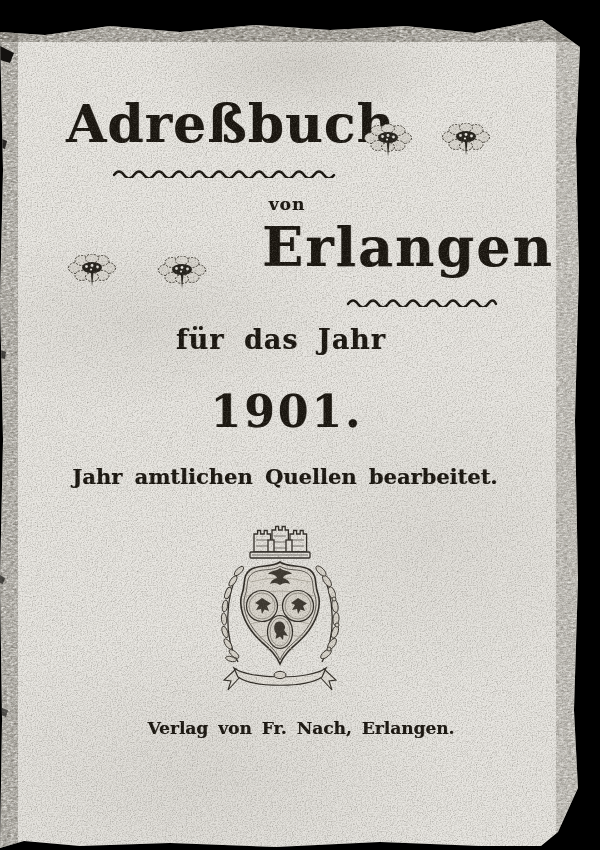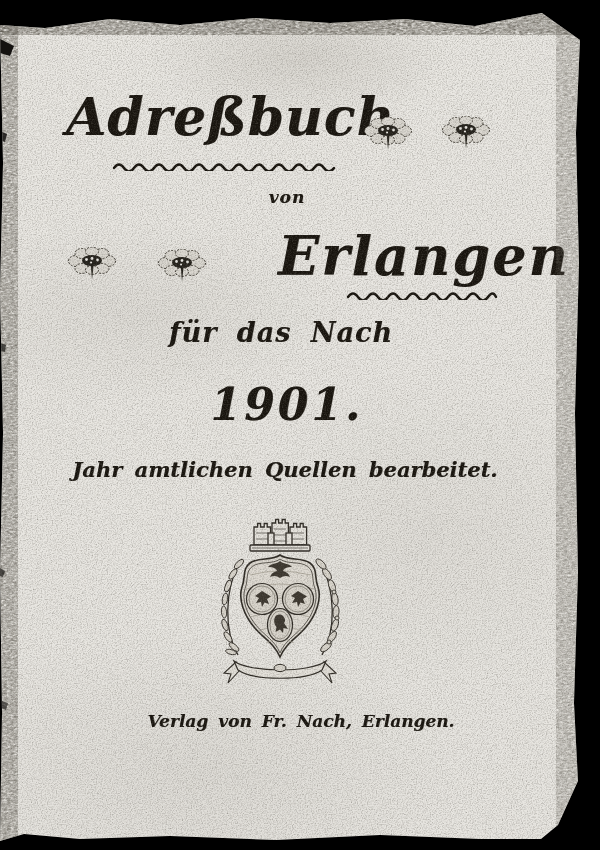--- a/index.html
+++ b/index.html
@@ -13,38 +13,37 @@
   }
   .scan-stage {
     position: relative;
     width: 600px;
     height: 850px;
     background: #000000;
   }
   
   .page {
     position: absolute;
-    left: 0; top: 13px;
+    left: 0; top: 20px;
     width: 580px; height: 829px;
     background:
       radial-gradient(220px 90px at 300px 45px, rgba(118,112,100,.16), transparent 70%),
       radial-gradient(300px 130px at 140px 300px, rgba(125,120,110,.10), transparent 70%),
       radial-gradient(280px 220px at 430px 520px, rgba(125,120,110,.08), transparent 72%),
       radial-gradient(360px 200px at 200px 760px, rgba(120,115,105,.09), transparent 72%),
       linear-gradient(#eae8e3, #e7e5e0);
     clip-path: polygon(
       0px 12px, 45px 15px, 110px 6px, 180px 12px, 255px 5px, 330px 10px,
       405px 6px, 475px 13px, 525px 3px, 542px 0px,
       580px 27px, 576px 120px, 579px 250px, 575px 400px, 578px 560px,
       574px 690px, 578px 768px, 558px 812px, 541px 826px,
       480px 826px, 380px 822px, 276px 827px, 170px 823px, 80px 826px,
       24px 821px, 0px 828px, 2px 700px, 0px 560px, 3px 420px, 0px 280px,
       3px 150px, 1px 60px
     );
-    font-style: italic;
   }
   .grain {
     position: absolute;
     left: 0; top: 0;
     width: 580px; height: 829px;
     pointer-events: none;
   }
   
   .ink {
     position: absolute;
@@ -63,21 +62,21 @@
   .von {
     left: 287px; top: 176px;
     transform: translateX(-50%);
     font-size: 17px;
     letter-spacing: 1px;
   }
   .city-title {
     left: 262px; top: 200px;
     font-size: 54px;
     letter-spacing: 2px;
-    margin: 16px;
+    margin: 0;
   }
   .subtitle {
     left: 281px; top: 306px;
     transform: translateX(-50%);
     font-size: 27px;
     word-spacing: 9px;
     letter-spacing: 1px;
   }
   .year {
     left: 287px; top: 370px;
@@ -169,21 +168,21 @@
     <svg class="flower flower-d">
         <use href="#flower-sym"></use>
       </svg>
 
     <h2 class="ink city-title">Erlangen</h2>
 
     <svg class="wave wave-city" viewBox="0 0 152 10" preserveAspectRatio="none">
       <path d="M2 7 Q7 0 12 7 T22 7 T32 7 T42 7 T52 7 T62 7 T72 7 T82 7 T92 7 T102 7 T112 7 T122 7 T132 7 T142 7 T150 7" fill="none" stroke="#17130d" stroke-width="2.4" stroke-linecap="round"></path>
     </svg>
 
-    <div class="ink subtitle">für das Nach</div>
+    <div class="ink subtitle">für das Jahr</div>
 
     <div class="ink year">1901.</div>
 
     <div class="ink edition-note">Jahr amtlichen Quellen bearbeitet.</div>
 
     <svg class="coat-of-arms" viewBox="0 0 152 172">
 
       <g stroke="#2e2a24" stroke-width="1.3" fill="#e6e3dd">
         <path d="M50 30 V12 h3.6 v-3.5 h3 V12 h3.6 v-3.5 h3 V12 h3.4 V30 Z"></path>
         <path d="M68 30 V8 h3.6 v-3.5 h3 V8 h3.6 v-3.5 h3 V8 h3.2 V30 Z"></path>

